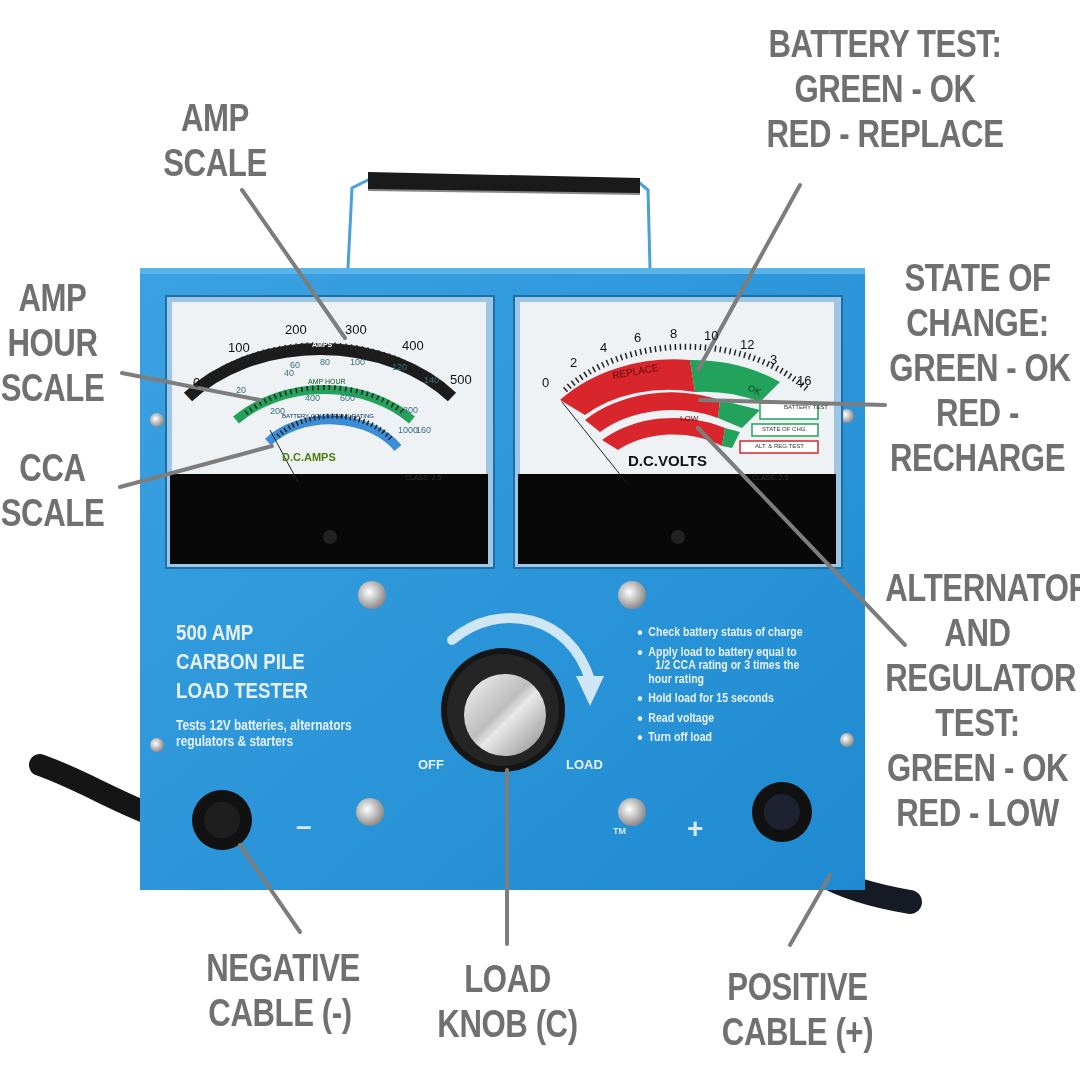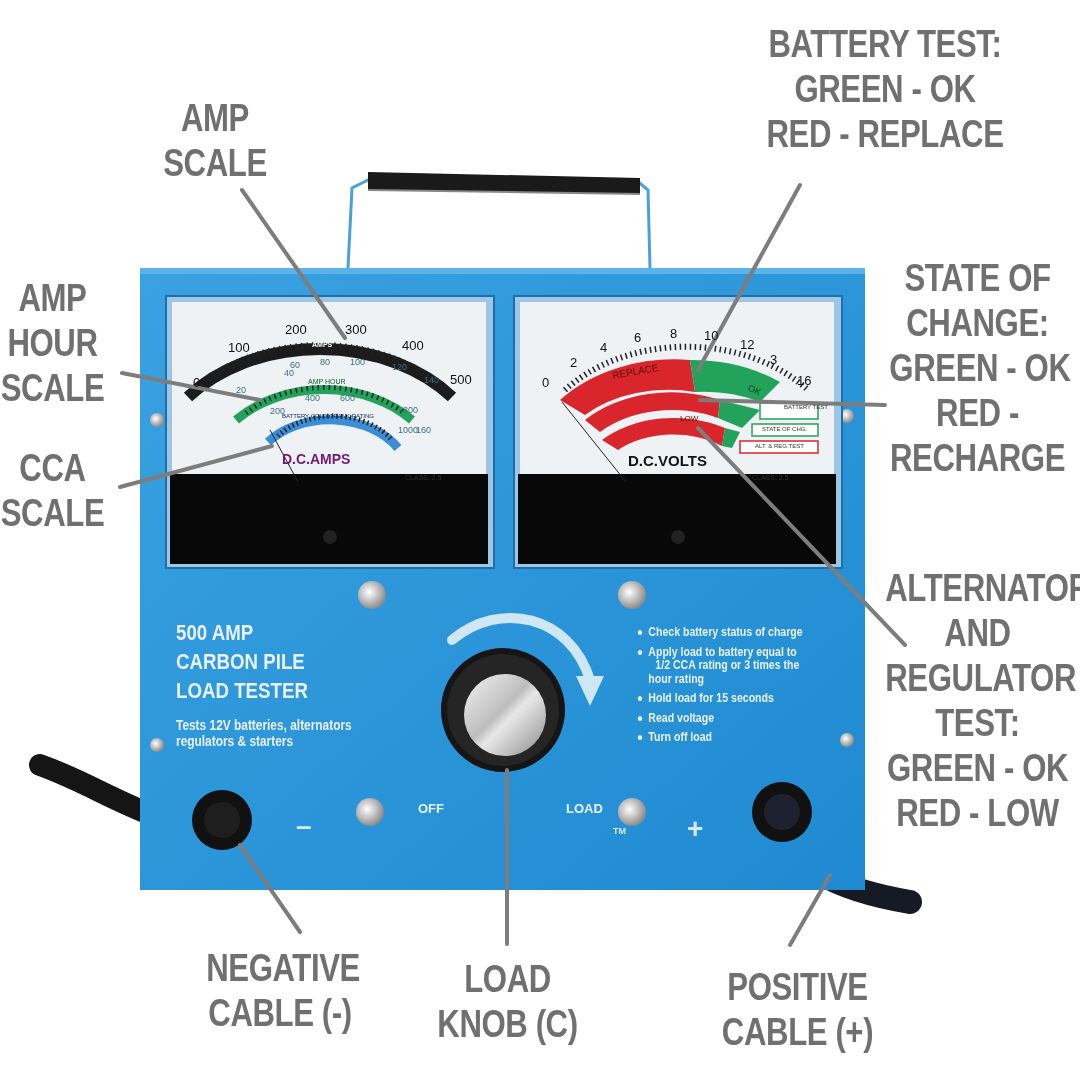--- a/index.html
+++ b/index.html
@@ -6,21 +6,21 @@
   body{width:1080px;height:1080px;position:relative;overflow:hidden;font-family:"Liberation Sans",sans-serif;}
   .callout{position:absolute;color:#707070;font-family:"Liberation Sans",sans-serif;font-weight:700;text-align:center;font-size:38px;line-height:45px;letter-spacing:-0.5px;transform:scaleX(0.82);transform-origin:center top;white-space:nowrap;}
   .callout div{display:block;}
   #device{position:absolute;left:0;top:0;width:1080px;height:1080px;}
   .panel-text{position:absolute;color:#e9f1f8;font-family:"Liberation Sans",sans-serif;font-weight:700;}
   .title-line{font-size:22px;line-height:29px;transform:scaleX(0.85);transform-origin:left top;white-space:nowrap;}
   .sub-line{font-size:14px;line-height:16px;transform:scaleX(0.85);transform-origin:left top;white-space:nowrap;}
   .instr{position:absolute;left:636px;top:626px;width:240px;color:#e9f1f8;font-weight:700;font-size:12px;line-height:13.5px;}
   .instr .item{position:relative;padding-left:14px;margin-bottom:6px;transform:scaleX(0.88);transform-origin:left top;white-space:nowrap;}
   .instr .item::before{content:"";position:absolute;left:2px;top:4px;width:5px;height:5px;border-radius:50%;background:#e9f1f8;}
-  .knob-label{position:absolute;color:#e9f1f8;font-weight:700;font-size:13px;margin-top:44px;}
+  .knob-label{position:absolute;color:#e9f1f8;font-weight:700;font-size:13px;}
   .sign{position:absolute;color:#d8e8f4;font-weight:700;}
 </style>
 </head>
 <body>
 
 <svg id="device" viewBox="0 0 1080 1080" xmlns="http://www.w3.org/2000/svg">
   <defs>
     <linearGradient id="knobMetal" x1="0" y1="0" x2="1" y2="1">
       <stop offset="0" stop-color="#f4f4f4"></stop>
       <stop offset="0.45" stop-color="#bdbdbd"></stop>
@@ -123,21 +123,21 @@
     <line x1="120" y1="487" x2="272" y2="446"></line>
     <line x1="800" y1="185" x2="698" y2="370"></line>
     <line x1="885" y1="405" x2="700" y2="400"></line>
     <line x1="905" y1="645" x2="698" y2="428"></line>
     <line x1="300" y1="932" x2="240" y2="845"></line>
     <line x1="507" y1="944" x2="507" y2="770"></line>
     <line x1="790" y1="945" x2="830" y2="875"></line>
   </g>
 </svg>
 
-<div style="position:absolute;left:282px;top:451px;font-weight:700;font-size:14px;color:#701a75;">D.C.AMPS</div>
+<div style="position:absolute;left:282px;top:451px;font-weight:700;font-size:11px;color:#4d7c0f;">D.C.AMPS</div>
 <div style="position:absolute;left:312px;top:341px;font-weight:700;font-size:7px;color:#fff;">AMPS</div>
 <div style="position:absolute;left:308px;top:378px;font-size:7px;color:#0b5a2c;">AMP HOUR</div>
 <div style="position:absolute;left:282px;top:413px;font-size:6px;color:#0a2c66;">BATTERY COLD CRANK RATING</div>
 <div style="position:absolute;left:405px;top:474px;font-size:7px;color:#333;">CLASS: 2.5</div>
 
 <div style="position:absolute;left:0;top:0;font-size:13px;color:#111;">
   <span style="position:absolute;left:193px;top:375px;">0</span>
   <span style="position:absolute;left:228px;top:340px;">100</span>
   <span style="position:absolute;left:285px;top:322px;">200</span>
   <span style="position:absolute;left:345px;top:322px;text-align:right;">300</span>

